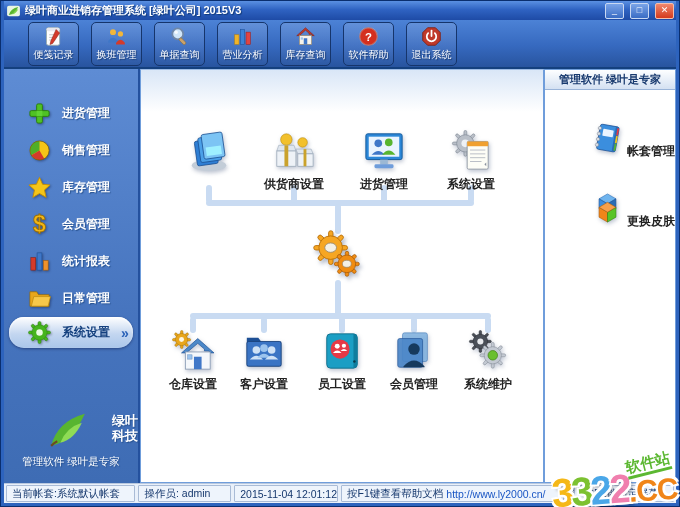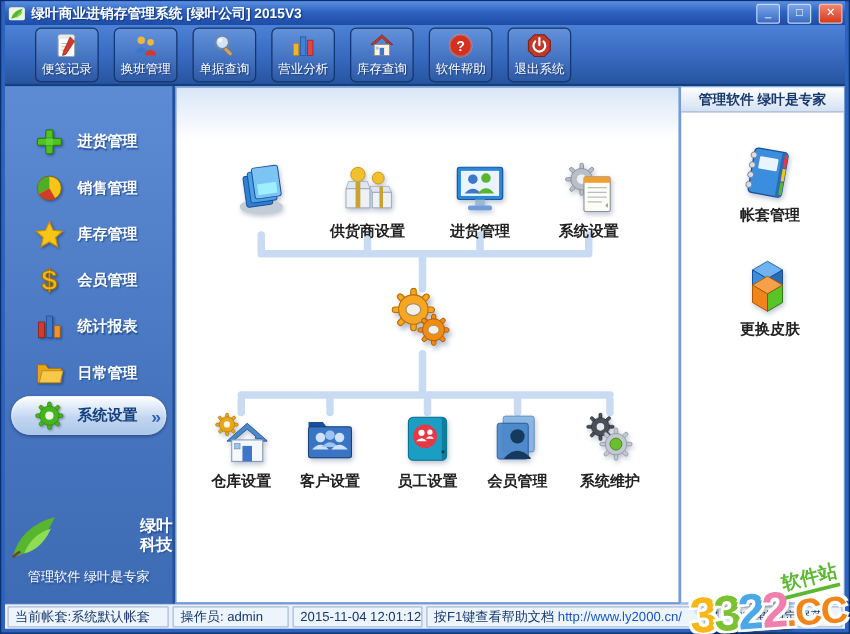--- a/index.html
+++ b/index.html
@@ -34,40 +34,40 @@
   .nav{padding-top:26px;display:flex;flex-direction:column;}
   .nav-item{height:37px;display:flex;align-items:center;gap:11px;padding-left:24px;cursor:pointer;}
   .nav-item svg{width:23px;height:23px;flex:0 0 auto;filter:drop-shadow(1px 1px 1px rgba(0,0,30,.35));}
   .nav-label{font-size:12px;color:#fff;font-weight:bold;text-shadow:1px 1px 1px #27518f;white-space:nowrap;font-family:Liberation Serif, serif;}
   .nav-item.selected{margin:0 5px;height:31px;padding-left:19px;border-radius:15px;
     background:linear-gradient(180deg,#ffffff,#c3d6f0 55%,#aac6ea);
     box-shadow:inset 0 1px 2px #fff,0 1px 3px rgba(0,0,40,.4);}
   .nav-item.selected .nav-label{color:#14407e;text-shadow:none;}
   .chevron{margin-left:auto;margin-right:12px;color:#2a62b8;font-size:14px;font-weight:bold;}
   .brand{position:absolute;bottom:14px;left:0;right:0;text-align:center;}
-  .brand-row{display:flex;align-items:center;justify-content:space-between;gap:21px;}
+  .brand-row{display:flex;align-items:center;justify-content:flex-end;gap:21px;}
   .brand-name{color:#fff;font-size:13px;font-weight:bold;text-align:left;line-height:1.15;
     text-shadow:1px 1px 1px #27518f;}
   .brand-slogan{margin-top:6px;color:#fff;font-size:10.5px;text-shadow:1px 1px 1px #27518f;white-space:nowrap;}
   
   .main{flex:1;position:relative;background:linear-gradient(180deg,#d9e6f7 0,#ffffff 42px);
     border:1px solid #6f9ddb;border-top:1px solid #9dbce6;overflow:hidden;}
   .node{position:absolute;width:90px;text-align:center;cursor:pointer;}
   .node svg{width:42px;height:42px;filter:drop-shadow(1px 2px 2px rgba(60,80,120,.35));}
   .node-label{font-size:12px;font-weight:bold;color:#222;white-space:nowrap;margin-top:0px;}
   .conn{position:absolute;background:#c9dbf2;border-radius:3px;}
   .hub{position:absolute;cursor:pointer;}
   .hub svg{width:50px;height:50px;filter:drop-shadow(2px 3px 2px rgba(60,80,120,.4));}
   
   .rightpanel{width:130px;flex:0 0 auto;background:#fff;border:1px solid #6f9ddb;display:flex;
     flex-direction:column;}
   .rp-header{height:19px;display:flex;align-items:center;justify-content:center;
     background:linear-gradient(180deg,#fdfeff,#d4e1f2);border-bottom:1px solid #9ab4d8;
     font-size:11px;font-weight:bold;color:#17396e;white-space:nowrap;}
-  .rp-item{margin-top:26px;display:flex;flex-direction:column;align-items:flex-start;gap:4px;cursor:pointer;padding-left:47px;}
+  .rp-item{margin-top:26px;display:flex;align-items:flex-end;gap:4px;cursor:pointer;padding-left:47px;}
   .rp-item svg{width:44px;height:44px;filter:drop-shadow(1px 2px 2px rgba(60,80,120,.35));}
   .rp-label{font-size:12px;font-weight:bold;color:#222;white-space:nowrap;}
   
   .statusbar{height:17px;display:flex;align-items:stretch;gap:3px;background:#e9f0fa;
     border-top:1px solid #b9c9e0;padding:1px 2px;font-size:10.5px;color:#17396e;}
   .seg{border:1px solid #a9bbd6;border-radius:1px;display:flex;align-items:center;
     padding:0 5px;white-space:nowrap;overflow:hidden;background:#eef4fc;}
   .seg .link{color:#1a56c4;margin-left:3px;}
   .seg.grow{flex:1;}
   

